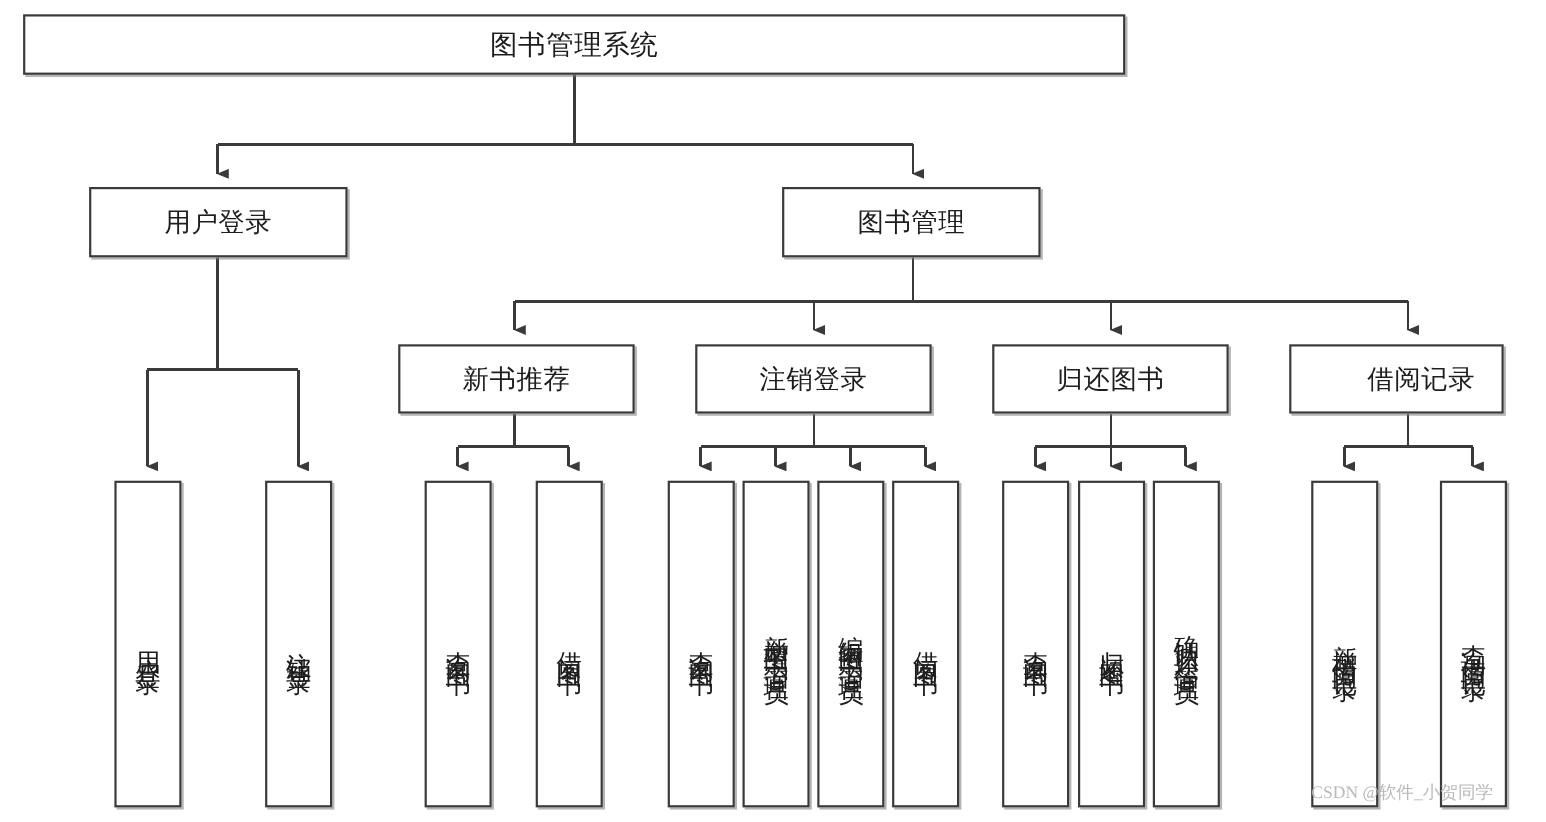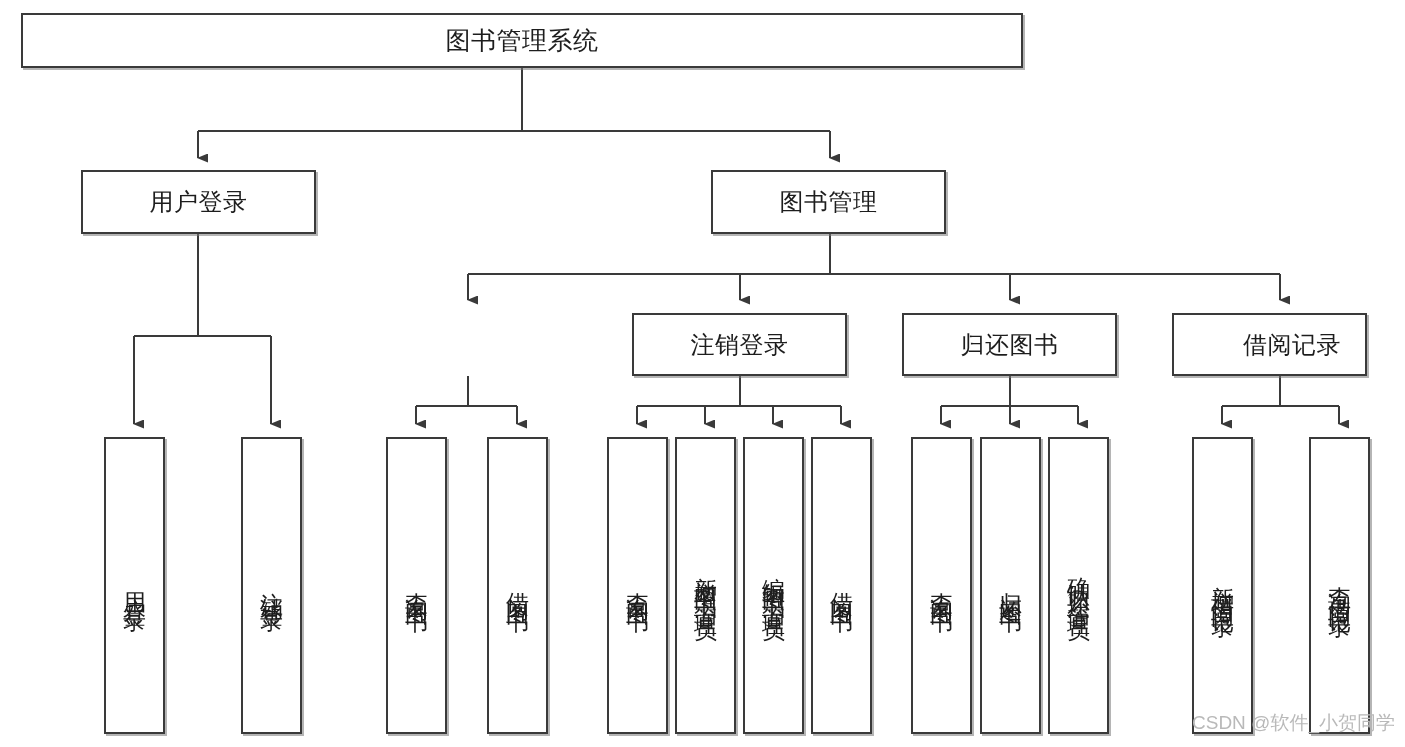--- a/index.html
+++ b/index.html
@@ -46,25 +46,25 @@
     justify-content:center;
     text-align:center;
     white-space:nowrap;
   }
   .node .lbl{display:block;}
 
   
   #watermark{
     position:absolute;
     left:1192px;top:710px;
-    font-size:19px;
+    font-size:16px;
     color:#b9b9b9;
     white-space:nowrap;
     pointer-events:none;
-    font-family:Liberation Sans, sans-serif;
+    font-family:Liberation Serif, serif;
   }
 </style>
 </head>
 <body>
 
 <div id="canvas">
 
   <svg id="wires" viewBox="0 0 1405 747" xmlns="http://www.w3.org/2000/svg">
     <defs>
       <marker id="arr" markerWidth="9" markerHeight="11" refX="4.5" refY="10" orient="auto" markerUnits="userSpaceOnUse">
@@ -120,20 +120,23 @@
   </div>
 
   <div class="node h" style="left:81px;top:170px;width:235px;height:64px;">
     <span class="lbl">用户登录</span>
   </div>
 
   <div class="node h" style="left:711px;top:170px;width:235px;height:64px;">
     <span class="lbl">图书管理</span>
   </div>
 
+  <div class="node h" style="left:362px;top:313px;width:215px;height:63px;">
+    <span class="lbl">新书推荐</span>
+  </div>
 
   <div class="node h" style="left:632px;top:313px;width:215px;height:63px;">
     <span class="lbl">注销登录</span>
   </div>
 
   <div class="node h" style="left:902px;top:313px;width:215px;height:63px;">
     <span class="lbl">归还图书</span>
   </div>
 
   <div class="node h" style="left:1172px;top:313px;width:195px;height:63px;padding-left:45px;">

